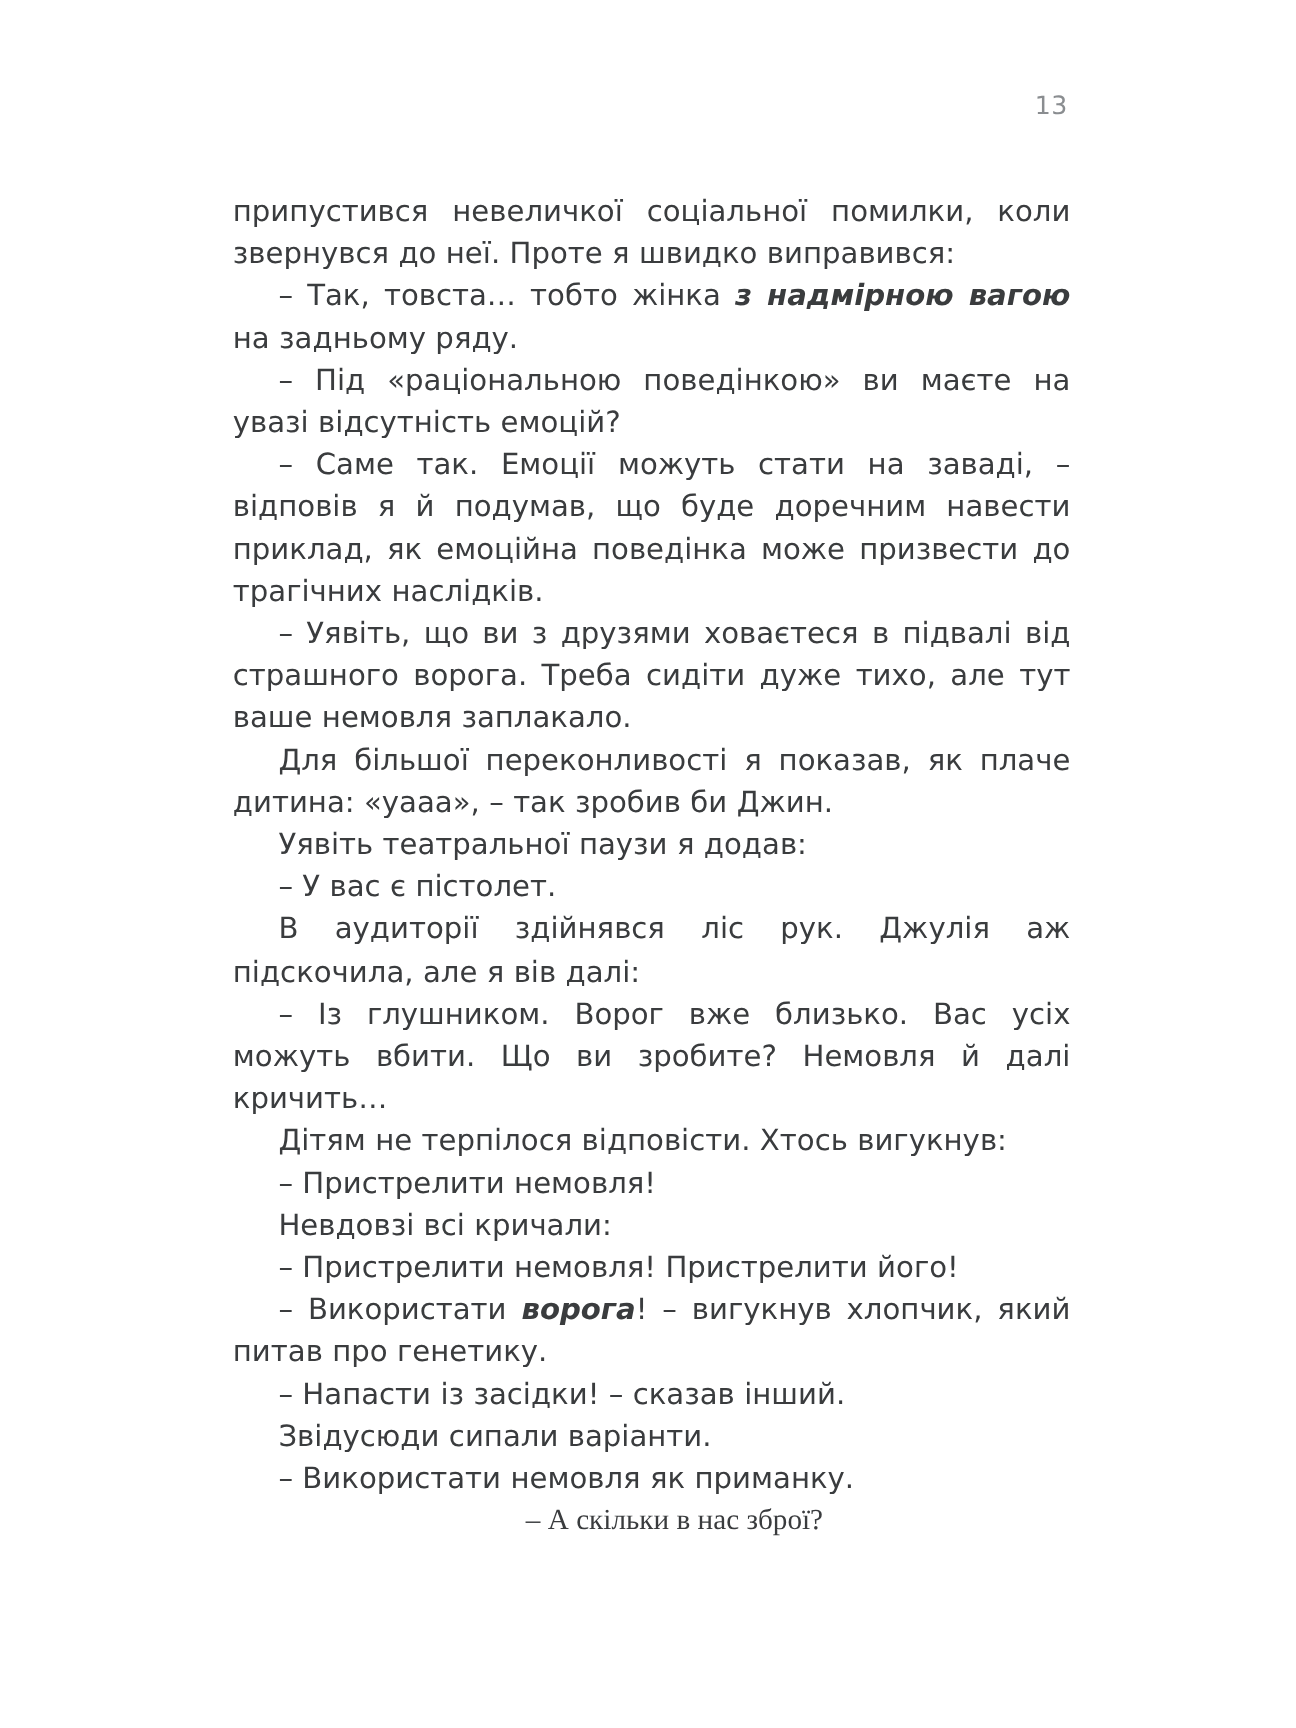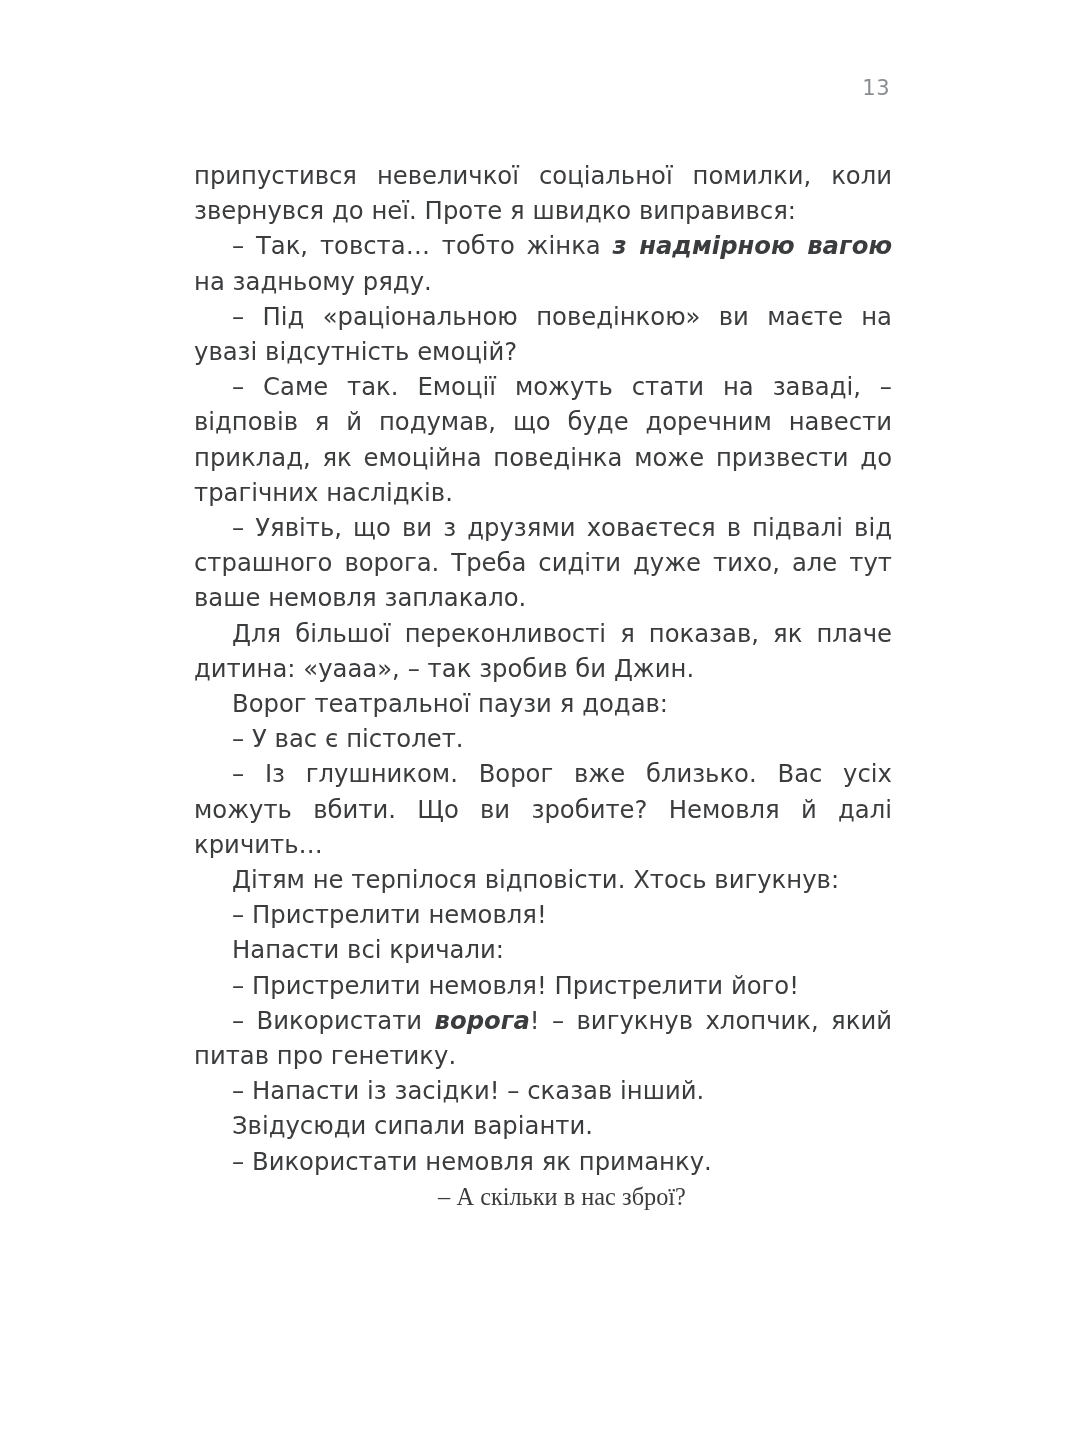--- a/index.html
+++ b/index.html
@@ -80,26 +80,27 @@
 
   <div class="folio" style="color: rgb(138, 141, 144);">13</div>
 
   <div class="textblock" style="color: rgb(58, 60, 62); margin-top: 27px;">
       <p class="continued"><span>припустився невеличкої соціальної помилки, коли звернувся до неї. Проте я швидко виправився:</span></p>
       <p><span>– Так, товста… тобто жінка </span><em>з надмірною вагою</em><span> на задньому ряду.</span></p>
       <p><span>– Під «раціональною поведінкою» ви маєте на увазі відсутність емоцій?</span></p>
       <p><span>– Саме так. Емоції можуть стати на заваді, – відповів я й подумав, що буде доречним навести приклад, як емоційна поведінка може призвести до трагічних наслідків.</span></p>
       <p><span>– Уявіть, що ви з друзями ховаєтеся в підвалі від страшного ворога. Треба сидіти дуже тихо, але тут ваше немовля заплакало.</span></p>
       <p><span>Для більшої переконливості я показав, як плаче дитина: «уааа», – так зробив би Джин.</span></p>
-      <p><span>Ворог театральної паузи я додав:</span></p>
+      <p><span>Уявіть театральної паузи я додав:</span></p>
       <p><span>– У вас є пістолет.</span></p>
+      <p><span>В аудиторії здійнявся ліс рук. Джулія аж підскочила, але я вів далі:</span></p>
       <p><span>– Із глушником. Ворог вже близько. Вас усіх можуть вбити. Що ви зробите? Немовля й далі кричить…</span></p>
       <p><span>Дітям не терпілося відповісти. Хтось вигукнув:</span></p>
       <p><span>– Пристрелити немовля!</span></p>
-      <p><span>Напасти всі кричали:</span></p>
+      <p><span>Невдовзі всі кричали:</span></p>
       <p><span>– Пристрелити немовля! Пристрелити його!</span></p>
       <p><span>– Використати </span><em>ворога</em><span>! – вигукнув хлопчик, який питав про генетику.</span></p>
       <p><span>– Напасти із засідки! – сказав інший.</span></p>
       <p><span>Звідусюди сипали варіанти.</span></p>
       <p><span>– Використати немовля як приманку.</span></p>
       <p><span>– А скільки в нас зброї?</span></p>
     </div>
 
 </div>
 

